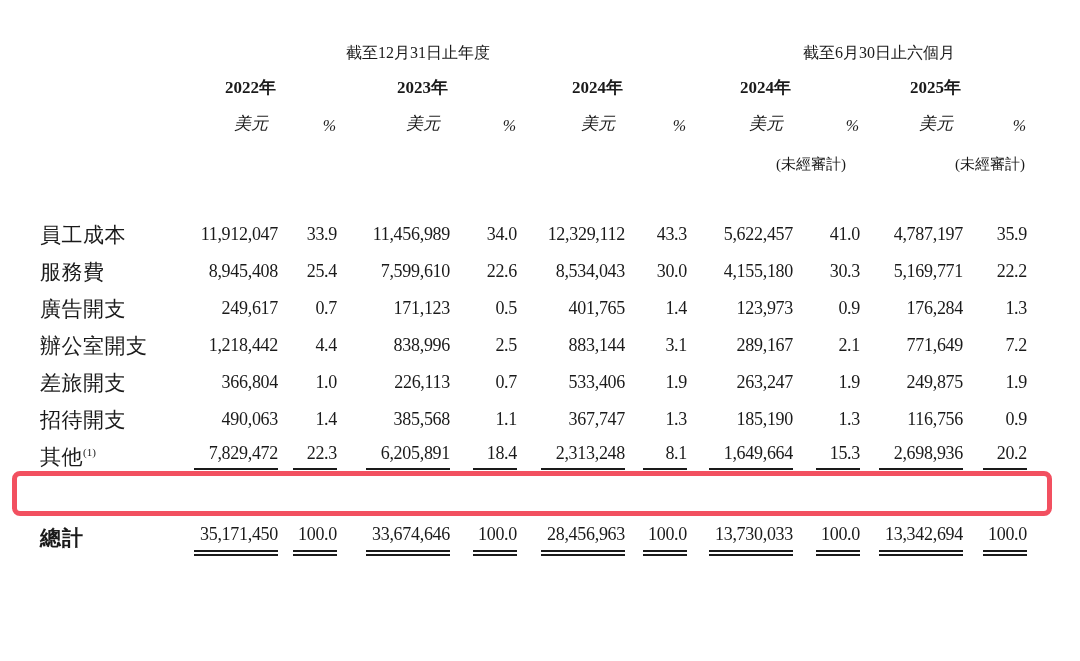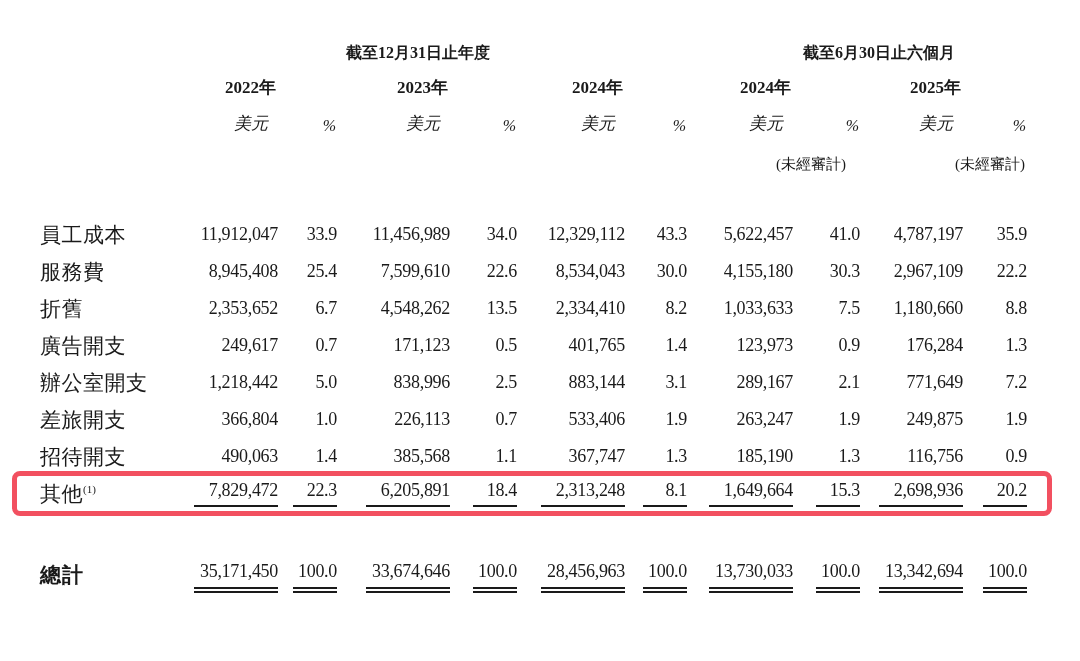--- a/index.html
+++ b/index.html
@@ -27,21 +27,21 @@
   tr.r-group  { height: 40px; }
   tr.r-years  { height: 35px; }
   tr.r-units  { height: 35px; }
   tr.r-unaud  { height: 38px; }
   tr.spacer1  { height: 38px; }
   tr.spacer2  { height: 41px; }
   tr.r-group td, tr.r-years td, tr.r-units td, tr.r-unaud td { vertical-align: bottom; }
 
   .grp {
     text-align: center;
-    font-weight: bold;
+    font-weight: normal;
     font-size: 16px;
     padding-bottom: 6px;
   }
   .grp .shift { position: relative; display: inline-block; }
   .grp1 .shift { left: -18px; }
   .grp2 .shift { left: 22px; }
 
   .yr {
     text-align: right;
     font-weight: bold;
@@ -217,56 +217,43 @@
     <tr class="r-data">
       <td class="lbl">服務費</td>
       <td class="num">8,945,408</td>
       <td class="pct-v">25.4</td>
       <td class="num">7,599,610</td>
       <td class="pct-v">22.6</td>
       <td class="num">8,534,043</td>
       <td class="pct-v">30.0</td>
       <td class="num">4,155,180</td>
       <td class="pct-v">30.3</td>
-      <td class="num">2,967,109</td>
+      <td class="num">5,169,771</td>
       <td class="pct-v">22.2</td>
     </tr>
 
-    <tr class="r-data">
-      <td class="lbl">折舊</td>
-      <td class="num">2,353,652</td>
-      <td class="pct-v">6.7</td>
-      <td class="num">4,548,262</td>
-      <td class="pct-v">13.5</td>
-      <td class="num">2,334,410</td>
-      <td class="pct-v">8.2</td>
-      <td class="num">1,033,633</td>
-      <td class="pct-v">7.5</td>
-      <td class="num">1,180,660</td>
-      <td class="pct-v">8.8</td>
-    </tr>
 
     <tr class="r-data">
       <td class="lbl">廣告開支</td>
       <td class="num">249,617</td>
       <td class="pct-v">0.7</td>
       <td class="num">171,123</td>
       <td class="pct-v">0.5</td>
       <td class="num">401,765</td>
       <td class="pct-v">1.4</td>
       <td class="num">123,973</td>
       <td class="pct-v">0.9</td>
       <td class="num">176,284</td>
       <td class="pct-v">1.3</td>
     </tr>
 
     <tr class="r-data">
       <td class="lbl">辦公室開支</td>
       <td class="num">1,218,442</td>
-      <td class="pct-v">5.0</td>
+      <td class="pct-v">4.4</td>
       <td class="num">838,996</td>
       <td class="pct-v">2.5</td>
       <td class="num">883,144</td>
       <td class="pct-v">3.1</td>
       <td class="num">289,167</td>
       <td class="pct-v">2.1</td>
       <td class="num">771,649</td>
       <td class="pct-v">7.2</td>
     </tr>
 

